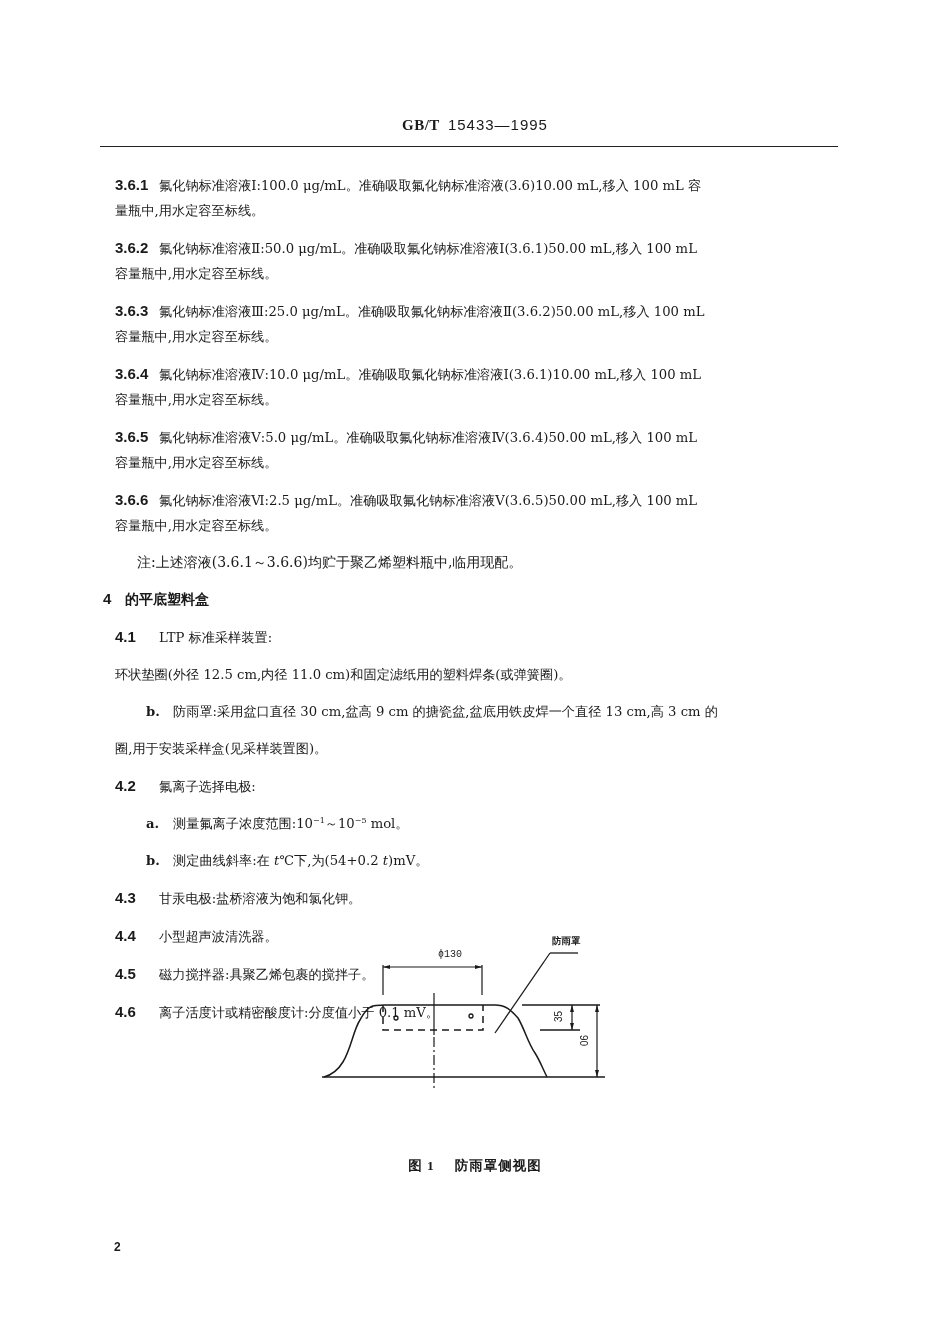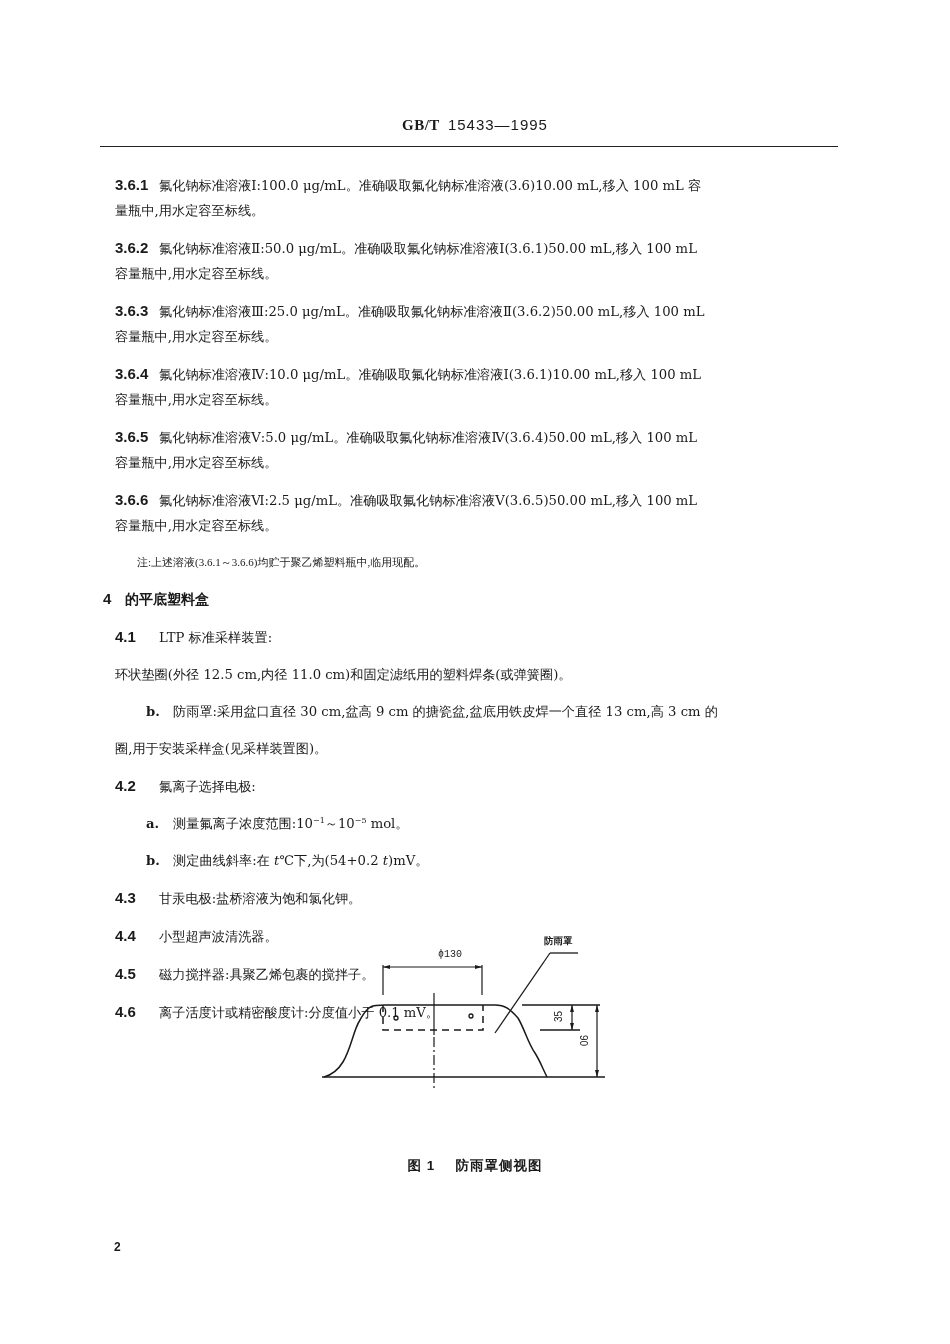--- a/index.html
+++ b/index.html
@@ -20,34 +20,34 @@
   }
   .content {
     position: absolute; left: 103px; top: 160px; width: 735px;
     font-size: 13.2px; line-height: 25px;
   }
   .para { margin: 12px; }
   .num {
     font-family: "Liberation Sans", sans-serif; font-weight: bold;
     display: inline-block; min-width: 44px; font-size: 15px;
   }
-  .note { font-size: 11px; padding-left: 22px; line-height: 24px; font-family: Liberation Serif, serif; }
+  .note { font-size: 14px; padding-left: 22px; line-height: 24px; }
   .sec-title {
     font-family: "DejaVu Sans", sans-serif; font-weight: bold; font-size: 14px;
     margin-top: 12px; margin-bottom: 12px;
   }
   .sec-title .num { min-width: 22px; font-size: 15px; }
   .sub { padding-left: 31px; }
   .sub .letter { font-weight: bold; display: inline-block; width: 27px; }
   .figure {
     position: absolute; left: 310px; top: 925px; width: 320px; height: 175px;
   }
   .fig-caption {
     position: absolute; left: 0; top: 1157px; width: 950px; text-align: center;
-    font-family: Liberation Sans, sans-serif; font-size: 13.5px; font-weight: bold; letter-spacing: 1px;
+    font-family: Liberation Serif, serif; font-size: 13.5px; font-weight: bold; letter-spacing: 1px;
   }
   .fig-caption .fig-no { margin-right: 20px; }
   .page-num {
     position: absolute; left: 114px; top: 1240px;
     font-family: "Liberation Sans", sans-serif; font-size: 12px; font-weight: bold;
   }
   .sup { font-size: 8px; vertical-align: super; line-height: 0; }
   .ital { font-style: italic; }
 </style>
 </head>
@@ -154,21 +154,21 @@
     <g fill="#1a1a1a">
       <polygon points="73,42 80,40 80,44"></polygon>
       <polygon points="172,42 165,40 165,44"></polygon>
       <polygon points="262,80 260,87 264,87"></polygon>
       <polygon points="262,105 260,98 264,98"></polygon>
       <polygon points="287,80 285,87 289,87"></polygon>
       <polygon points="287,152 285,145 289,145"></polygon>
     </g>
   </svg>
   <div style="position:absolute;left:108px;top:24px;font-family:Liberation Mono, monospace;font-size:10px;margin-left:20px;">ϕ130</div>
-  <div style="position:absolute;left:234px;top:10px;font-family:'DejaVu Sans',sans-serif;font-size:9.5px;font-weight:bold;">防雨罩</div>
+  <div style="position:absolute;left:242px;top:10px;font-family:'DejaVu Sans',sans-serif;font-size:9.5px;font-weight:bold;">防雨罩</div>
   <div style="position:absolute;left:243px;top:86px;font-family:'Liberation Sans',sans-serif;font-size:10px;transform:rotate(-90deg);transform-origin:center;">35</div>
   <div style="position:absolute;left:268px;top:110px;font-family:'Liberation Sans',sans-serif;font-size:10px;transform:rotate(90deg);transform-origin:center;">90</div>
 </div>
 
 <div class="fig-caption">
   <span class="fig-no">图 1</span><span>防雨罩侧视图</span>
 </div>
 
 <div class="page-num">2</div>
 

